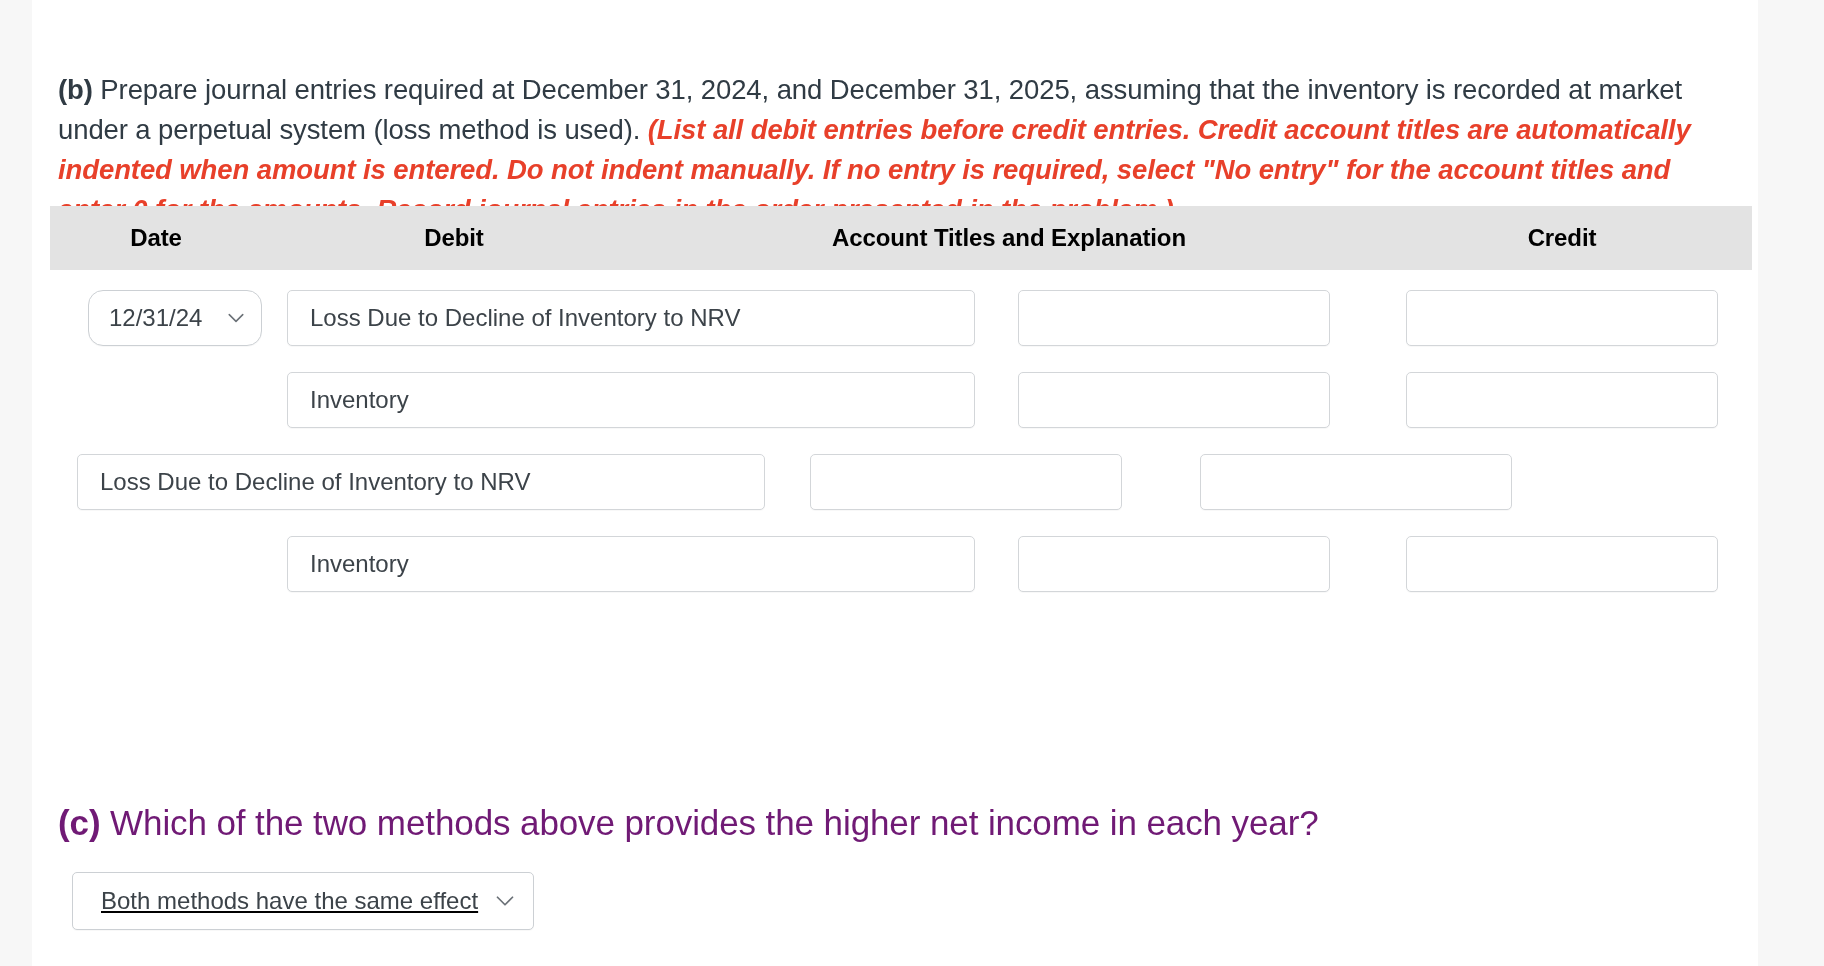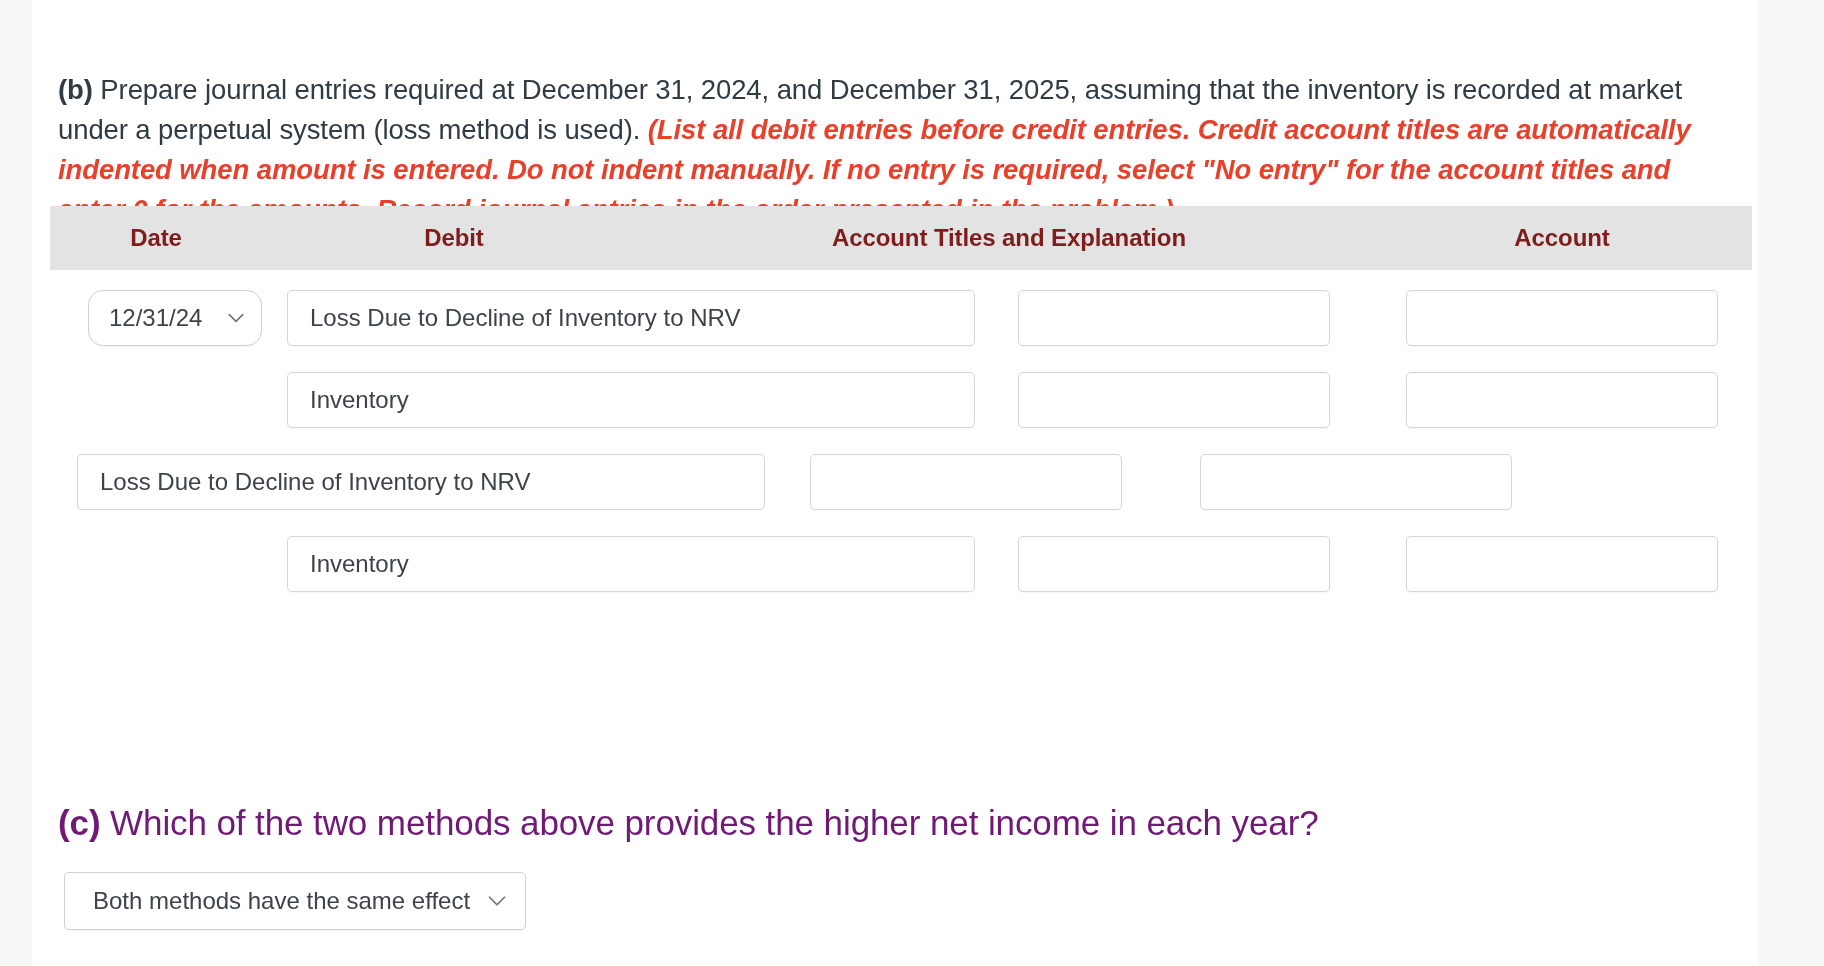--- a/index.html
+++ b/index.html
@@ -65,21 +65,21 @@
   }
   .jt-header {
     display: flex;
     background: #e3e3e3;
     height: 64px;
     align-items: center;
   }
   .jt-header .col {
     font-size: 24px;
     font-weight: bold;
-    color: #7f1d1d;
+    color: #000000;
     text-align: center;
     letter-spacing: -0.1px;
   }
   .col-date   { width: 212px; }
   .col-acct   { width: 726px; }
   .col-debit  { width: 384px; }
   .col-credit { width: 380px; }
 
   .jt-body {
     padding-top: 20px;
@@ -167,22 +167,23 @@
     width: 1600px;
     font-size: 35px;
     line-height: 40px;
     color: #701a75;
     letter-spacing: -0.1px;
   }
   .prompt-c .lead-label { font-weight: bold; }
 
   .answer-select-wrap {
     position: absolute;
-    left: 32px;
+    left: 40px;
     top: 872px;
+    text-decoration: underline;
   }
   .answer-select {
     position: relative;
     width: 462px;
     height: 58px;
     border: 1px solid #ccd0d4;
     border-radius: 5px;
     background: #ffffff;
     box-sizing: border-box;
     display: flex;
@@ -209,21 +210,21 @@
     <div class="inner">
 
       <p class="prompt-b"><span class="lead-label">(b)</span><span> Prepare journal entries required at December 31, 2024, and December 31, 2025, assuming that the inventory is recorded at market under a perpetual system (loss method is used). </span><span class="instruction">(List all debit entries before credit entries. Credit account titles are automatically indented when amount is entered. Do not indent manually. If no entry is required, select "No entry" for the account titles and enter 0 for the amounts. Record journal entries in the order presented in the problem.)</span></p>
 
       <div class="journal-table">
 
         <div class="jt-header">
           <div class="col col-date">Date</div>
           <div class="col col-debit">Debit</div>
           <div class="col col-acct">Account Titles and Explanation</div>
-          <div class="col col-credit">Account</div>
+          <div class="col col-credit">Credit</div>
         </div>
 
         <div class="jt-body">
 
           <div class="jt-row">
             <div class="cell date">
               <div class="select-ctl">
                 <span>12/31/24</span>
                 <svg class="chev" viewBox="0 0 16 16">
                     <path d="M2 5 L8 11 L14 5" fill="none" stroke="#6b7177" stroke-width="1.4" stroke-linecap="round" stroke-linejoin="round"></path>

